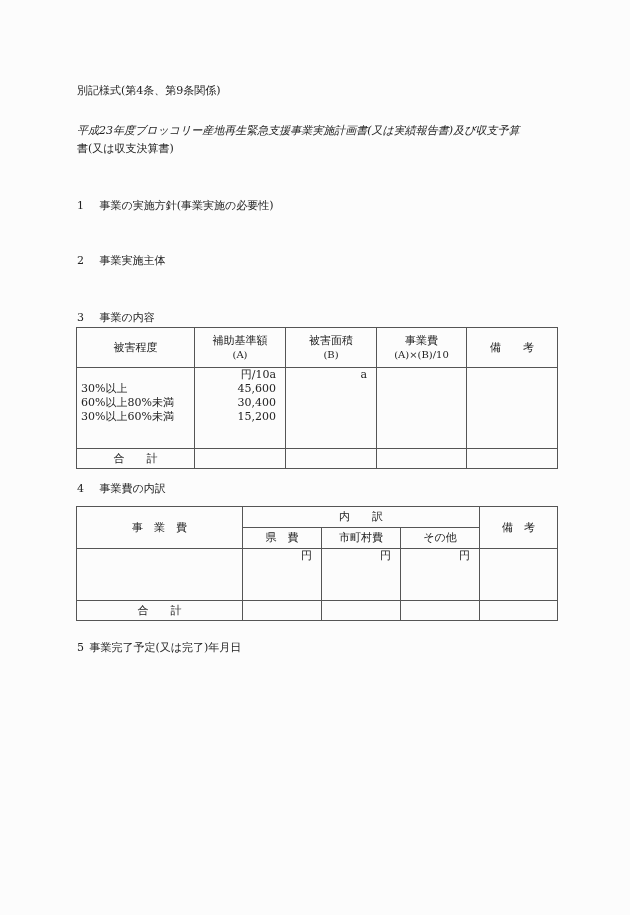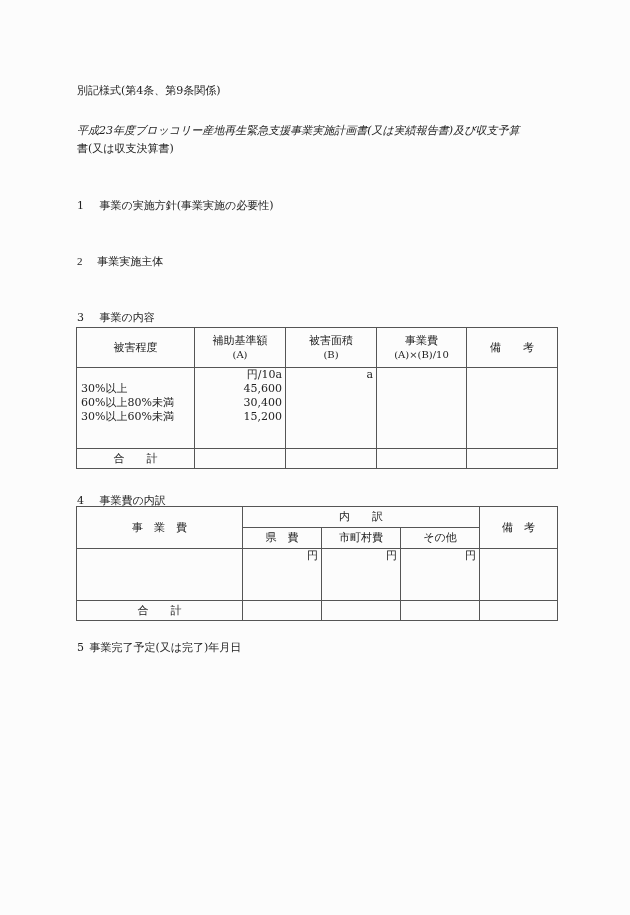--- a/index.html
+++ b/index.html
@@ -22,36 +22,36 @@
   }
   td {
     border: 1px solid #555;
     padding: 0;
     vertical-align: middle;
     text-align: center;
     line-height: 14px;
   }
   .sub { display: block; font-size: 10px; }
   .left { text-align: left; padding-left: 4px; vertical-align: top; }
-  .right { text-align: right; padding-right: 3px; vertical-align: top; }
+  .right { text-align: right; padding-right: 9px; vertical-align: top; }
 </style>
 </head>
 <body>
 
 <div class="abs line" style="top:84px;">別記様式(第4条、第9条関係)</div>
 
 <div class="abs line" style="top:124px;font-style:italic;">平成23年度ブロッコリー産地再生緊急支援事業実施計画書(又は実績報告書)及び収支予算</div>
 <div class="abs line" style="top:142px;">書(又は収支決算書)</div>
 
 <div class="abs line" style="top:199px;">
   <span>1</span>
   <span style="margin-left:12px;margin-top:28px;">事業の実施方針(事業実施の必要性)</span>
 </div>
 
-<div class="abs line" style="top:254px;font-family:Liberation Serif, serif;">
+<div class="abs line" style="top:254px;">
   <span>2</span>
   <span style="margin-left:12px;">事業実施主体</span>
 </div>
 
 <div class="abs line" style="top:311px;">
   <span>3</span>
   <span style="margin-left:12px;">事業の内容</span>
 </div>
 
 <table style="left:76px; top:327px; width:481px;">
@@ -101,21 +101,21 @@
   <tr style="height:20px;">
     <td>合　　計</td>
     <td></td>
     <td></td>
     <td></td>
     <td></td>
   </tr>
 </tbody>
   </table>
 
-<div class="abs line" style="top:494px;">
+<div class="abs line" style="top:482px;">
   <span>4</span>
   <span style="margin-left:12px;">事業費の内訳</span>
 </div>
 
 <table style="left:76px; top:506px; width:481px;">
   <colgroup>
     <col style="width:166px">
       <col style="width:79px">
       <col style="width:79px">
       <col style="width:79px">

